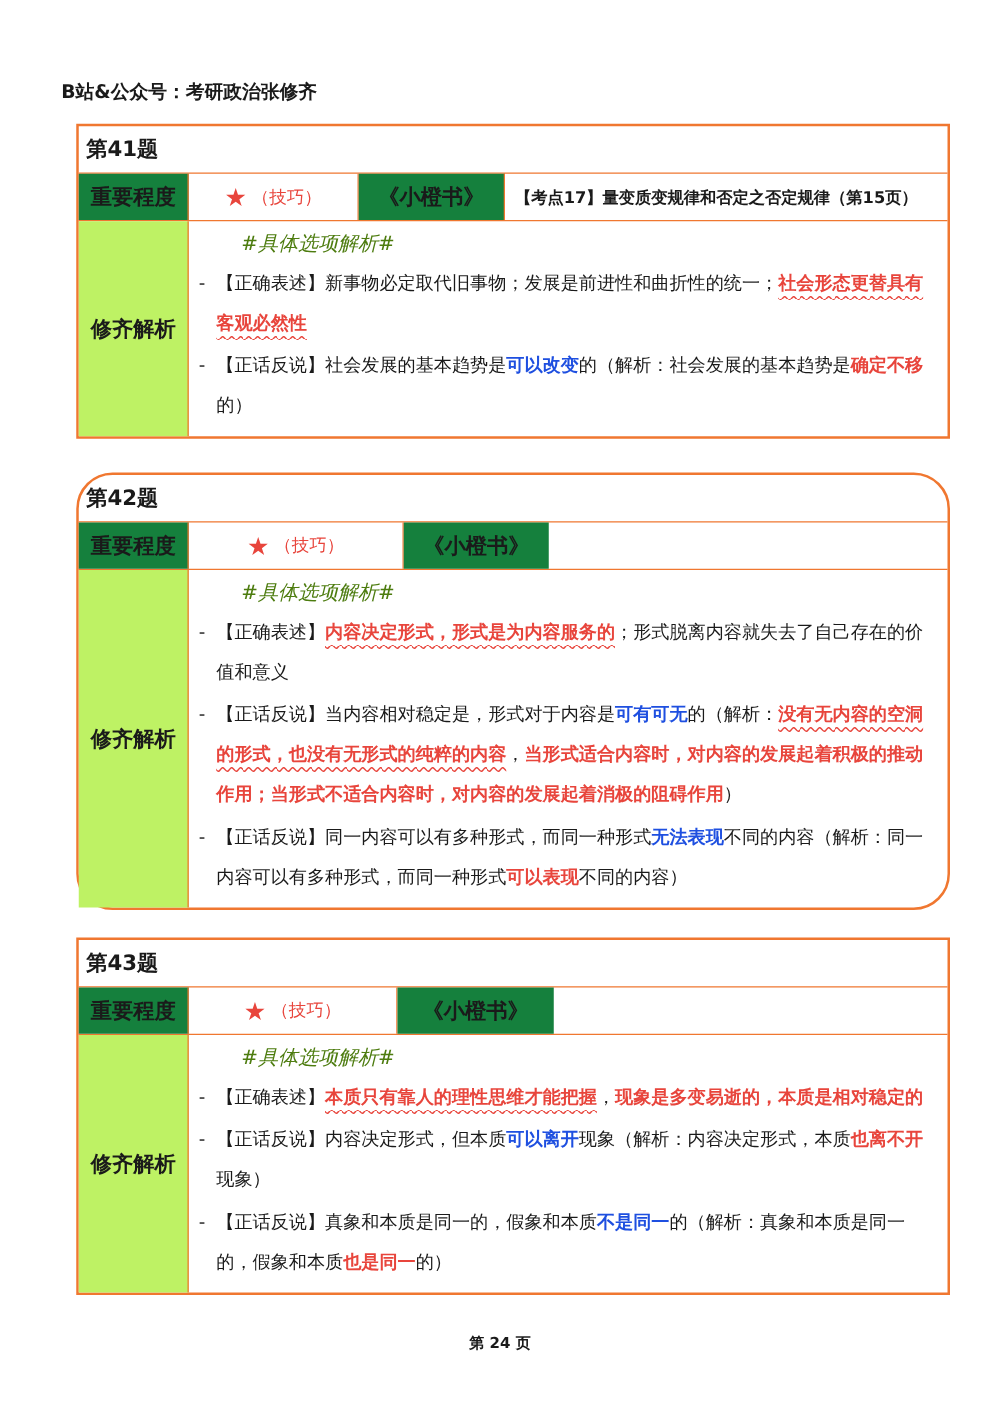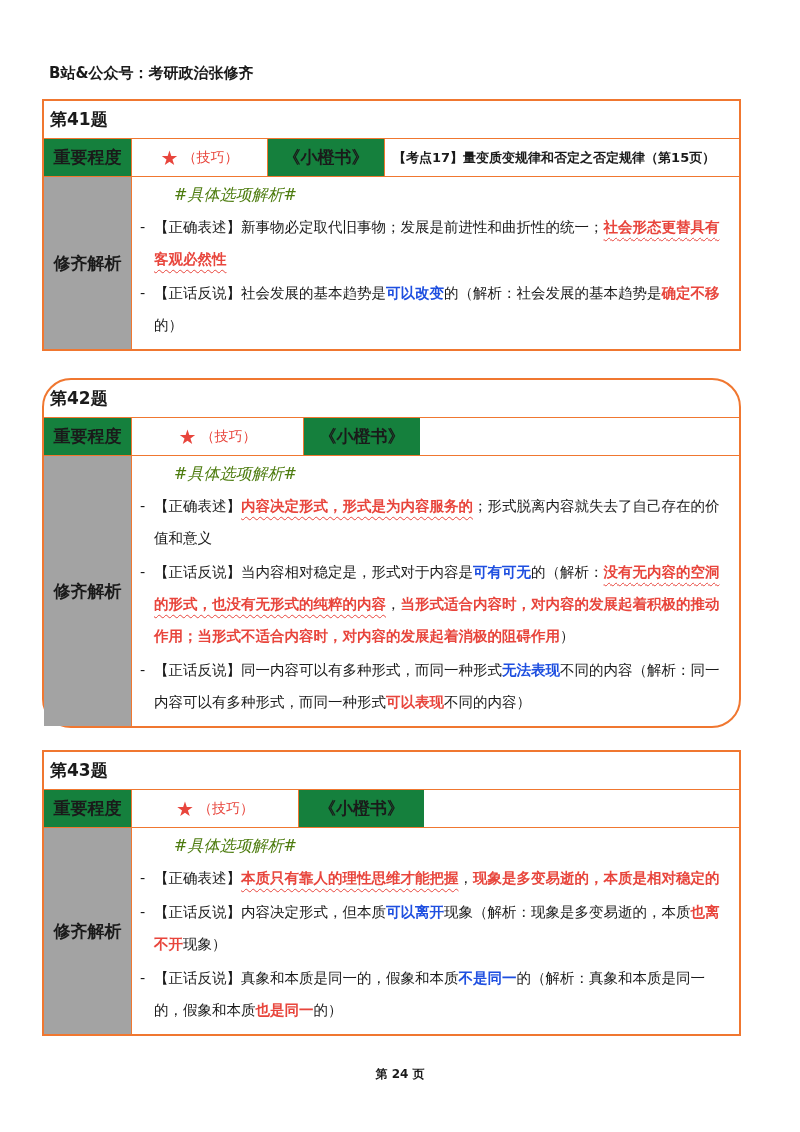--- a/index.html
+++ b/index.html
@@ -6,21 +6,21 @@
     body {
       width: 800px; height: 1132px; position: relative; overflow: hidden;
       font-family: "DejaVu Sans", "Liberation Sans", sans-serif;
       color: #1a1a1a;
     }
     .page-header {
       position: absolute; left: 49px; top: 64px;
       font-size: 15px; font-weight: bold; letter-spacing: 0px;
     }
     .qtable {
-      position: absolute; left: 42px; width: 699px;
+      position: absolute; left: 61px; width: 699px;
       border: 2px solid #f07730; box-sizing: border-box;
       background: #ffffff;
     }
     .qtitle {
       height: 38px; box-sizing: border-box;
       border-bottom: 1.5px solid #f07730;
       display: flex; align-items: center; padding-left: 6px;
       font-size: 17px; font-weight: bold;
     }
     .meta-row {
@@ -34,21 +34,21 @@
     .cell:last-child { border-right: none; }
     .peach { background: #15803d; }
     .lbl { font-size: 17px; font-weight: bold; }
     .stars { font-size: 14px; color: #e8453c; font-family: "DejaVu Serif", "Liberation Serif", serif; }
     .stars .star { font-size: 20px; margin-right: 4px; font-family: "DejaVu Sans", sans-serif; }
     .book { font-size: 17px; font-weight: bold; }
     .kp { font-size: 13px; font-weight: bold; justify-content: flex-start; padding-left: 8px; }
     .body-row { display: flex; }
     .body-lbl {
       width: 88px; flex: none; box-sizing: border-box;
-      border-right: 1.5px solid #f07730; background: #a3a3a3;
+      border-right: 1.5px solid #f07730; background: #bef264;
       display: flex; align-items: center; justify-content: center;
       font-size: 17px; font-weight: bold;
     }
     .body-content { flex: 1; padding: 6px 8px 6px 6px; box-sizing: border-box; }
     .subhead {
       font-family: "DejaVu Serif", "Liberation Serif", serif;
       font-size: 16px; color: #4d7c0f; font-style: italic;
       padding-left: 36px; height: 28px; line-height: 24px;
     }
     .item {
@@ -119,19 +119,19 @@
       <span class="star">★</span>
       <span>（技巧）</span>
     </div>
     <div class="cell peach book" style="width:125px;">《小橙书》</div>
   </div>
   <div class="body-row">
     <div class="body-lbl">修齐解析</div>
     <div class="body-content">
       <div class="subhead">#具体选项解析#</div>
     <div class="item"><span class="dash">-</span><span>【正确表述】</span><span class="red wavy">本质只有靠人的理性思维才能把握</span><span>，</span><span class="red">现象是多变易逝的，本质是相对稳定的</span></div>
-        <div class="item"><span class="dash">-</span><span>【正话反说】内容决定形式，但本质</span><span class="blue">可以离开</span><span>现象（解析：现象是多变易逝的，本质</span><span class="red">也离不开</span><span>现象）</span></div>
+        <div class="item"><span class="dash">-</span><span>【正话反说】内容决定形式，但本质</span><span class="blue">可以离开</span><span>现象（解析：内容决定形式，本质</span><span class="red">也离不开</span><span>现象）</span></div>
         <div class="item"><span class="dash">-</span><span>【正话反说】真象和本质是同一的，假象和本质</span><span class="blue">不是同一</span><span>的（解析：真象和本质是同一的，假象和本质</span><span class="red">也是同一</span><span>的）</span></div>
       </div>
   </div>
 </div>
 
 <div class="page-footer">第 24 页</div>
 
 </body></html>

